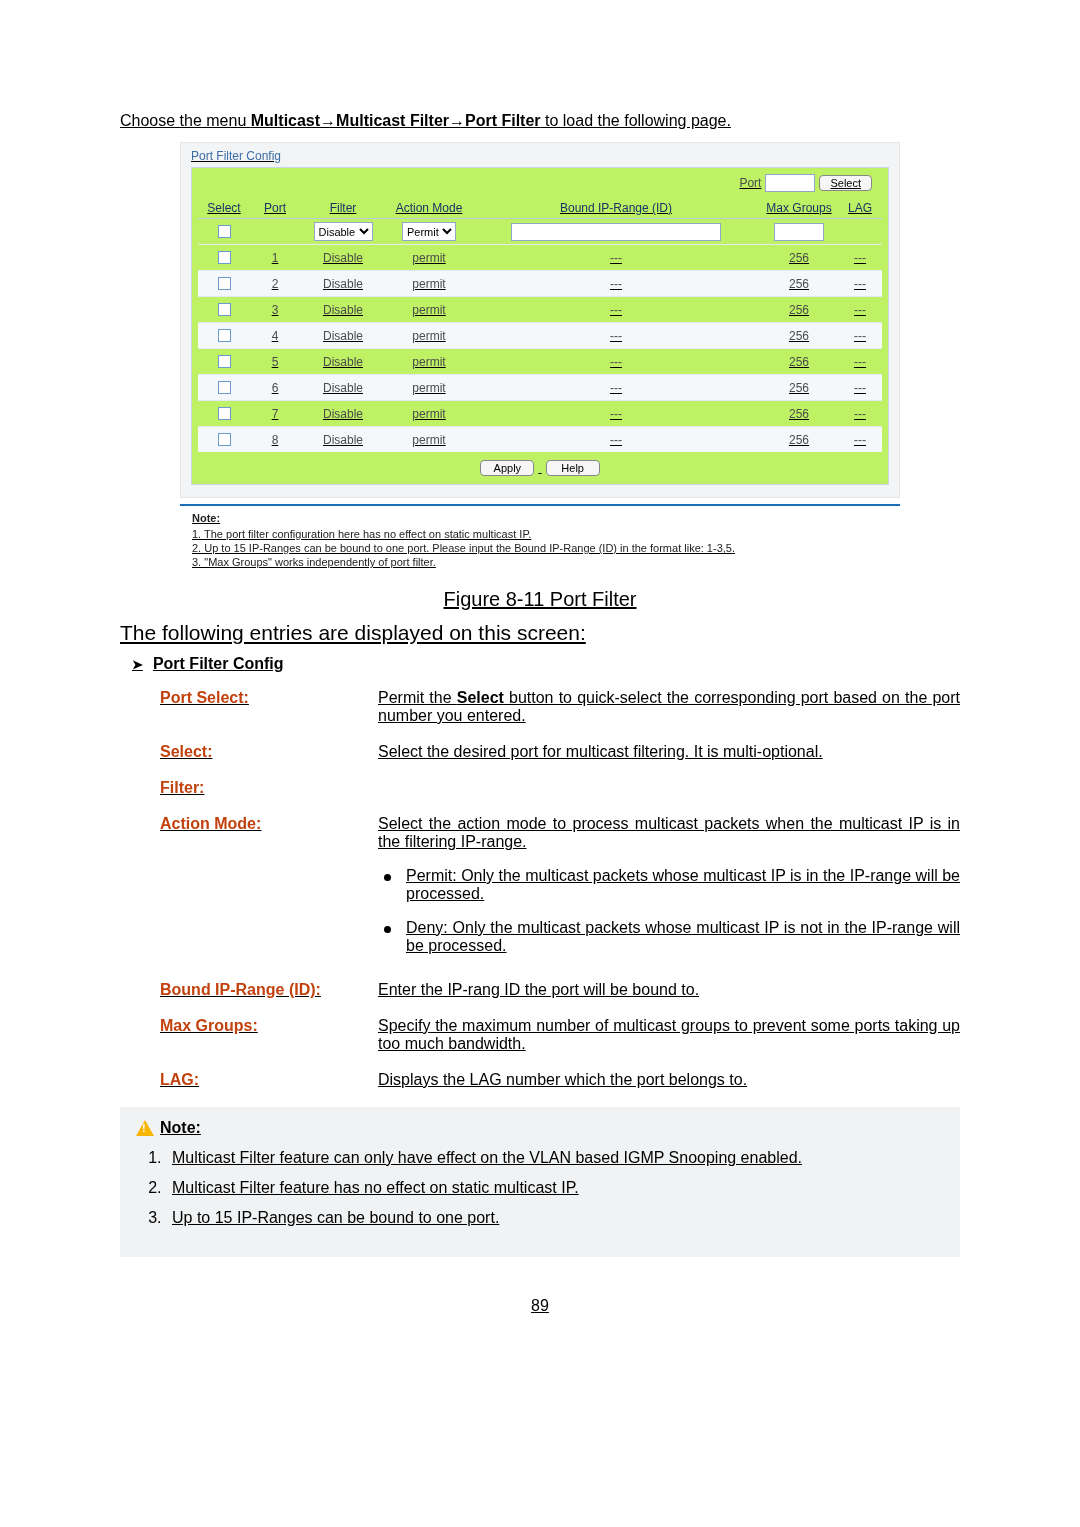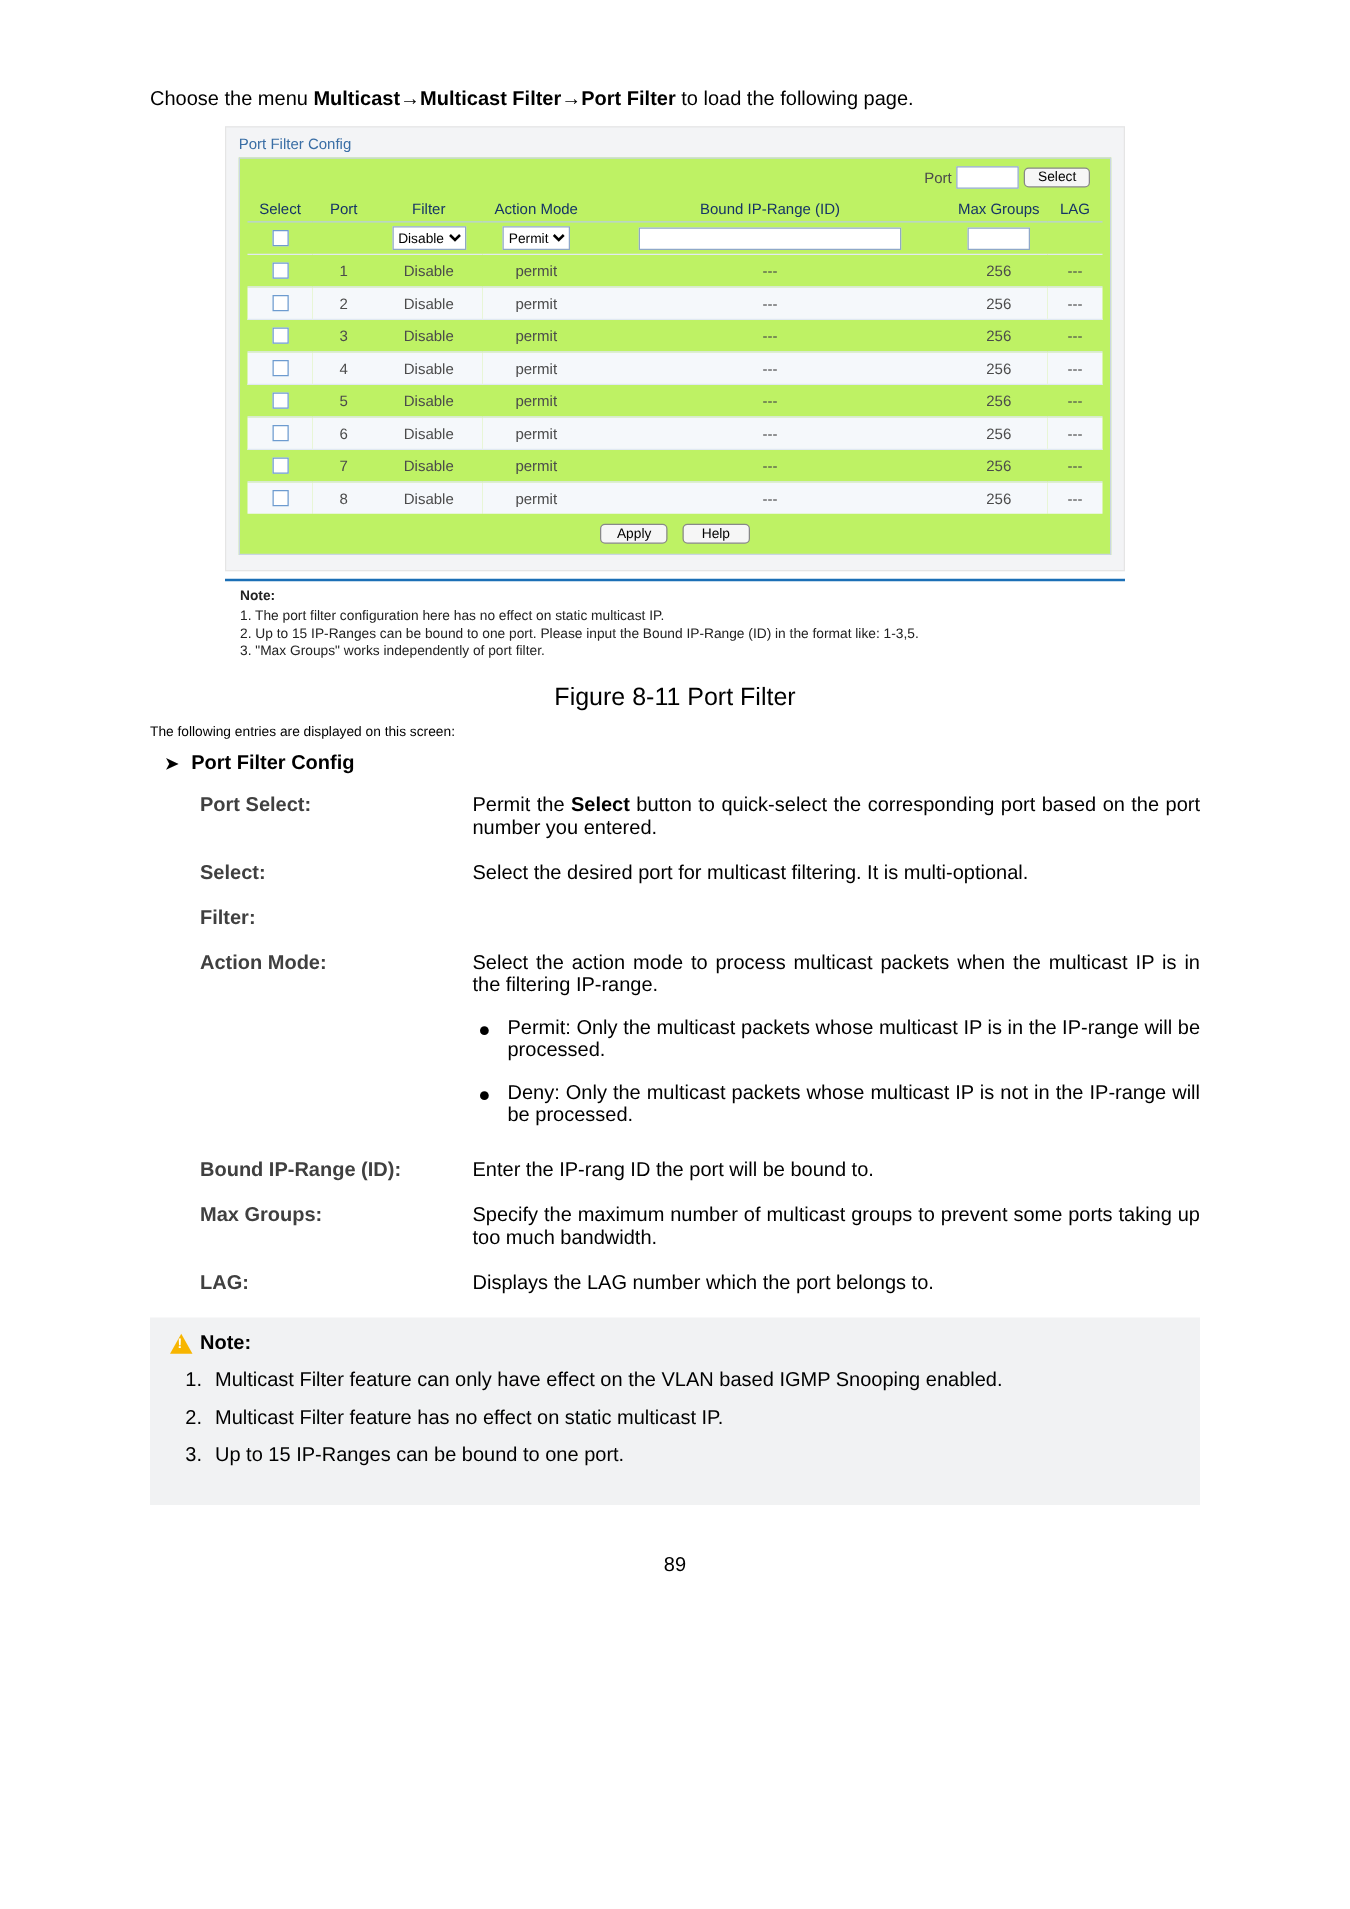--- a/index.html
+++ b/index.html
@@ -6,21 +6,22 @@
     body {
       font-family: Arial, sans-serif;
       margin: 0;
       padding: 0;
       background: #fff;
       width: 1080px;
       font-size: 16px;
       color: #000;
     }
     .page {
-      padding: 71px 120px 40px 120px;
+      padding: 112px 120px 40px 120px;
+      text-decoration: underline;
     }
     .intro {
       font-size: 16px;
       margin: 0 0 12px 0;
     }
     .intro b { font-weight: bold; }
     .panel-wrap {
       margin: 0 auto 6px auto;
       width: 720px;
       border: 1px solid #e5e5e5;
@@ -121,31 +122,31 @@
       font-family: Tahoma, Arial, sans-serif;
       color: #222;
     }
     .panel-note .nhd { font-weight: bold; display:block; margin-bottom: 4px;}
     .panel-note div { margin: 2px 0; }
     .fig-caption {
       text-align: center;
       font-size: 20px;
       margin: 14px 0 10px 0;
     }
-    .body-line { font-size: 11px; margin: 6px 0 10px 0; }
+    .body-line { font-size: 21px; margin: 6px 0 10px 0; }
     .chev::before { content: "\27A4"; font-size: 13px; margin-right: 10px;}
     .sect-h {
       font-weight: bold;
       margin: 8px 0 16px 12px;
       display: flex;
       align-items: center;
     }
     .defs { margin-left: 40px; }
     .def-row { display: flex; margin-bottom: 18px; align-items: flex-start; }
-    .def-term { color: #404040; font-weight: bold; width: 218px; flex-shrink: 0; }
+    .def-term { color: #c2410c; font-weight: bold; width: 218px; flex-shrink: 0; }
     .def-body { flex: 1; text-align: justify; }
     .def-body ul { margin: 6px 0 0 0; padding-left: 28px; list-style: none; }
     .def-body ul li { position: relative; margin-bottom: 8px; text-align: justify; margin-top: 16px;}
     .def-body ul li::before {
       content: ""; position: absolute; left: -22px; top: 7px;
       width: 7px; height: 7px; background:#000; border-radius:50%;
     }
     .warn-icon {
       display: inline-block;
       width: 0; height: 0;

